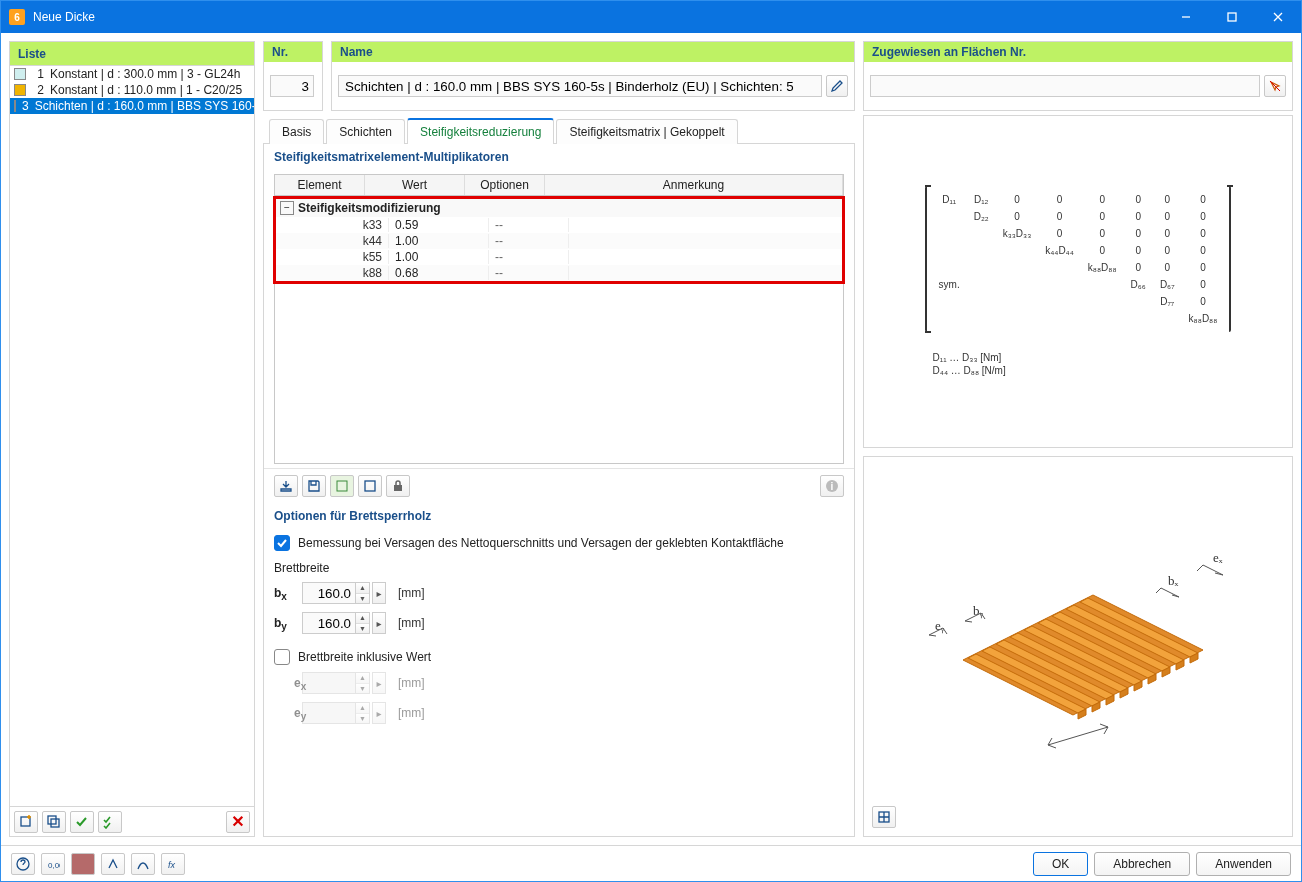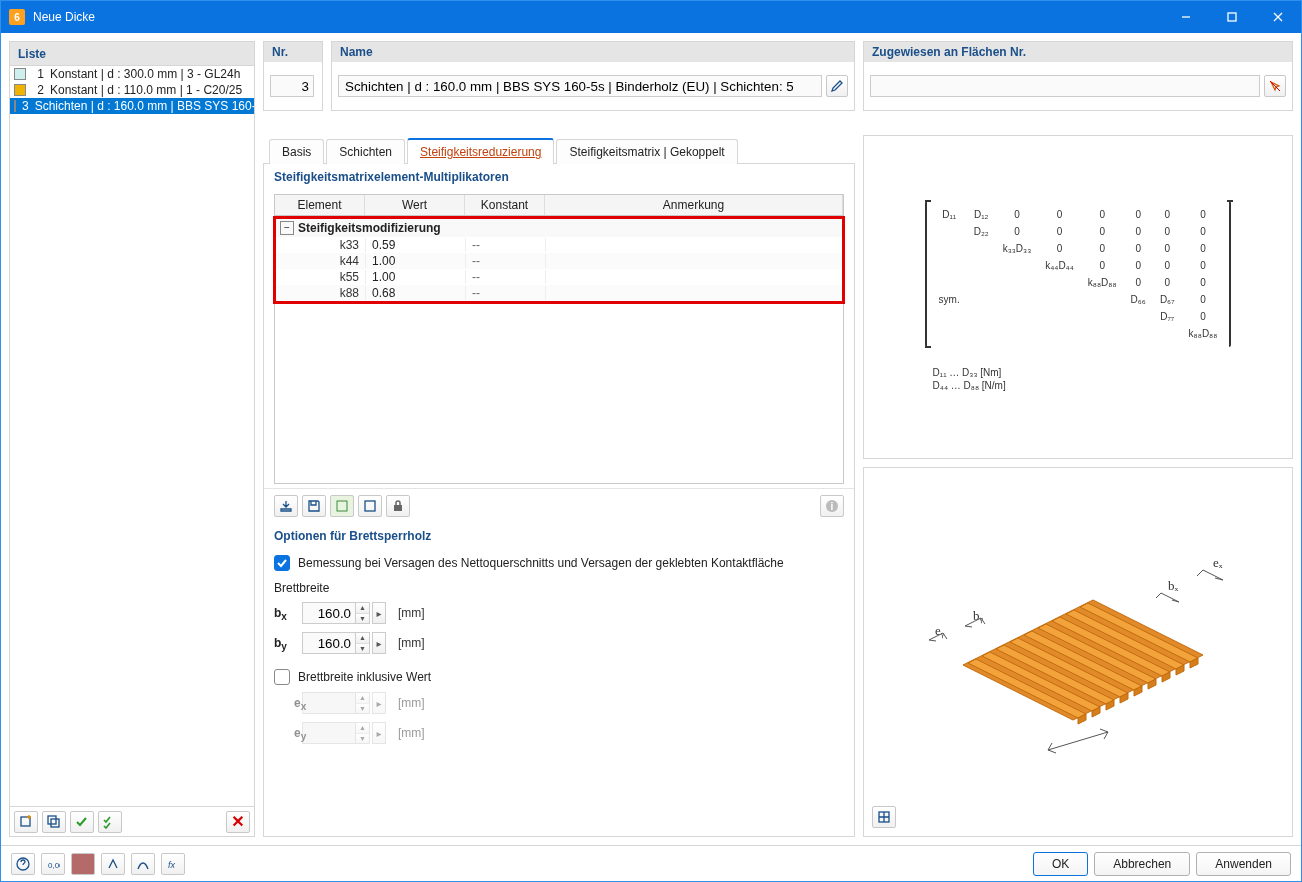--- a/index.html
+++ b/index.html
@@ -10,73 +10,73 @@
   .titlebar .app-icon { width:16px; height:16px; background:#ffa11e; border-radius:2px; margin-right:8px; display:flex; align-items:center; justify-content:center; color:#fff; font-weight:bold; font-size:10px; }
   .title-text { flex:1; font-size:12px; }
   .winbtn { width:46px; height:32px; display:flex; align-items:center; justify-content:center; color:#fff; }
   .winbtn svg { width:10px; height:10px; stroke:#fff; stroke-width:1.3; fill:none; }
 
   .body { flex:1; display:flex; flex-direction:column; }
   .main-area { flex:1; display:flex; gap:8px; padding:8px; min-height:0; }
 
   
   .left-panel { width:246px; display:flex; flex-direction:column; border:1px solid #d6d6d6; background:#fff; }
-  .panel-h { padding:4px 8px; font-weight:600; color:#1a4f8a; border-bottom:1px solid #d6d6d6; background:#e5e5e5; height:24px; display:flex; align-items:center; }
+  .panel-h { padding:4px 8px; font-weight:600; color:#1a4f8a; border-bottom:1px solid #d6d6d6; background:#bef264; height:24px; display:flex; align-items:center; }
   .list-items { flex:1; overflow:auto; }
   .list-row { display:flex; align-items:center; height:16px; padding:0 4px; gap:6px; white-space:nowrap; overflow:hidden; }
   .list-row .swatch { width:12px; height:12px; border:1px solid #888; }
   .list-row .num { width:12px; text-align:right; color:#222; }
   .list-row.sel { background:#0078d4; color:#fff; }
   .list-row.sel .num { color:#fff; }
   .left-toolbar { border-top:1px solid #d6d6d6; height:30px; display:flex; align-items:center; gap:4px; padding:0 4px; }
   .tb-btn { width:24px; height:22px; border:1px solid #c8c8c8; background:linear-gradient(#fff,#f0f0f0); display:flex; align-items:center; justify-content:center; border-radius:2px; }
   .tb-btn svg { width:14px; height:14px; }
   .tb-btn .x { color:#d80000; font-weight:bold; font-size:16px; line-height:1; }
   .spacer { flex:1; }
 
   
-  .right-col { flex:1; display:flex; flex-direction:column; gap:24px; min-width:0; }
+  .right-col { flex:1; display:flex; flex-direction:column; gap:4px; min-width:0; }
   .top-row { display:flex; gap:8px; height:70px; }
   .field-box { border:1px solid #d6d6d6; display:flex; flex-direction:column; }
   .field-box .panel-h { border-bottom:none; height:20px; }
   .field-box .panel-body { flex:1; display:flex; align-items:center; padding:4px 6px; gap:4px; }
   .nr-box { width:60px; }
   .nr-box input { width:44px; text-align:right; height:22px; border:1px solid #ccc; padding:2px 4px; background:#fafafa; }
   .name-box { flex:1; }
   .name-box input { flex:1; height:22px; border:1px solid #ccc; padding:2px 6px; background:#fafafa; }
   .edit-btn { width:22px; height:22px; border:1px solid #c8c8c8; background:linear-gradient(#fff,#f0f0f0); display:flex; align-items:center; justify-content:center; border-radius:2px; }
   .edit-btn svg { width:12px; height:12px; }
   .assign-box { width:430px; }
   .assign-box input { flex:1; height:22px; border:1px solid #ccc; padding:2px 6px; background:#fafafa; }
 
   .work-row { flex:1; display:flex; gap:8px; min-height:0; }
   .center-col { flex:1; display:flex; flex-direction:column; min-width:0; }
 
   .tabs { display:flex; align-items:flex-end; height:28px; padding-left:6px; gap:2px; }
   .tab { padding:5px 12px; border:1px solid #d6d6d6; border-bottom:none; background:#fdfdfd; color:#222; border-top-left-radius:3px; border-top-right-radius:3px; position:relative; top:1px; }
-  .tab.active { background:#fff; font-weight:400; border-top:2px solid #0a73e0; color:#c2410c;text-decoration:underline; }
+  .tab.active { background:#fff; font-weight:400; border-top:2px solid #0a73e0; color:#15803d; }
 
   .tab-body { flex:1; border:1px solid #d6d6d6; display:flex; flex-direction:column; min-height:0; background:#fff; }
 
   .section-title { padding:6px 10px; font-weight:600; color:#1a4f8a; }
 
   
   .stiff-tbl { margin:4px 10px; border:1px solid #c8c8c8; flex-basis:290px; display:flex; flex-direction:column; }
   .stiff-tbl .hdr { display:flex; background:#f5f5f5; border-bottom:1px solid #c8c8c8; }
   .stiff-tbl .hdr div { padding:3px 4px; text-align:center; border-right:1px solid #ddd; font-size:12px; }
   .st-col-el { width:90px; }
   .st-col-val { width:100px; }
   .st-col-unit { width:80px; }
   .st-col-note { flex:1; }
   .stiff-rows { flex:1; background:#fff; }
   .red-box { border:3px solid #e00000; margin:0 -2px; }
   .stiff-header-row { display:flex; align-items:center; height:18px; background:#f9f9f9;}
   .stiff-header-row .toggle { width:14px; height:14px; border:1px solid #888; margin:0 4px; display:flex; align-items:center; justify-content:center; font-size:10px; line-height:1; }
   .stiff-header-row .label { font-weight:600; }
-  .stiff-row { display:flex; height:16px; align-items:center; }
+  .stiff-row { display:flex; height:16px; align-items:center;padding-left:23px; }
   .stiff-row .cell { border-right:1px solid #eee; padding:0 6px; }
   .stiff-row .cell.el { width:90px; text-align:right; padding-right:6px; color:#333; }
   .stiff-row .cell.val { width:100px; text-align:left; }
   .stiff-row .cell.unit { width:80px; color:#666; }
   .stiff-row .cell.note { flex:1; }
   .stiff-row:nth-child(odd) { background:#fbfbfb; }
 
   .mid-toolbar { display:flex; align-items:center; gap:4px; padding:6px 10px; border-top:1px solid #e4e4e4; }
   .mid-toolbar .info { margin-left:auto; }
 
@@ -238,21 +238,21 @@
               <div class="tab">Schichten</div>
               <div class="tab active">Steifigkeitsreduzierung</div>
               <div class="tab">Steifigkeitsmatrix | Gekoppelt</div>
             </div>
             <div class="tab-body">
               <div class="section-title">Steifigkeitsmatrixelement-Multiplikatoren</div>
               <div class="stiff-tbl">
                 <div class="hdr">
                   <div class="st-col-el">Element</div>
                   <div class="st-col-val">Wert</div>
-                  <div class="st-col-unit">Konstant</div>
+                  <div class="st-col-unit">Optionen</div>
                   <div class="st-col-note">Anmerkung</div>
                 </div>
                 <div class="stiff-rows">
                   <div class="red-box">
                     <div class="stiff-header-row">
                       <span class="toggle">−</span>
                       <span class="label">Steifigkeitsmodifizierung</span>
                     </div>
                     <div class="stiff-row">
                       <div class="cell el">k33</div>

